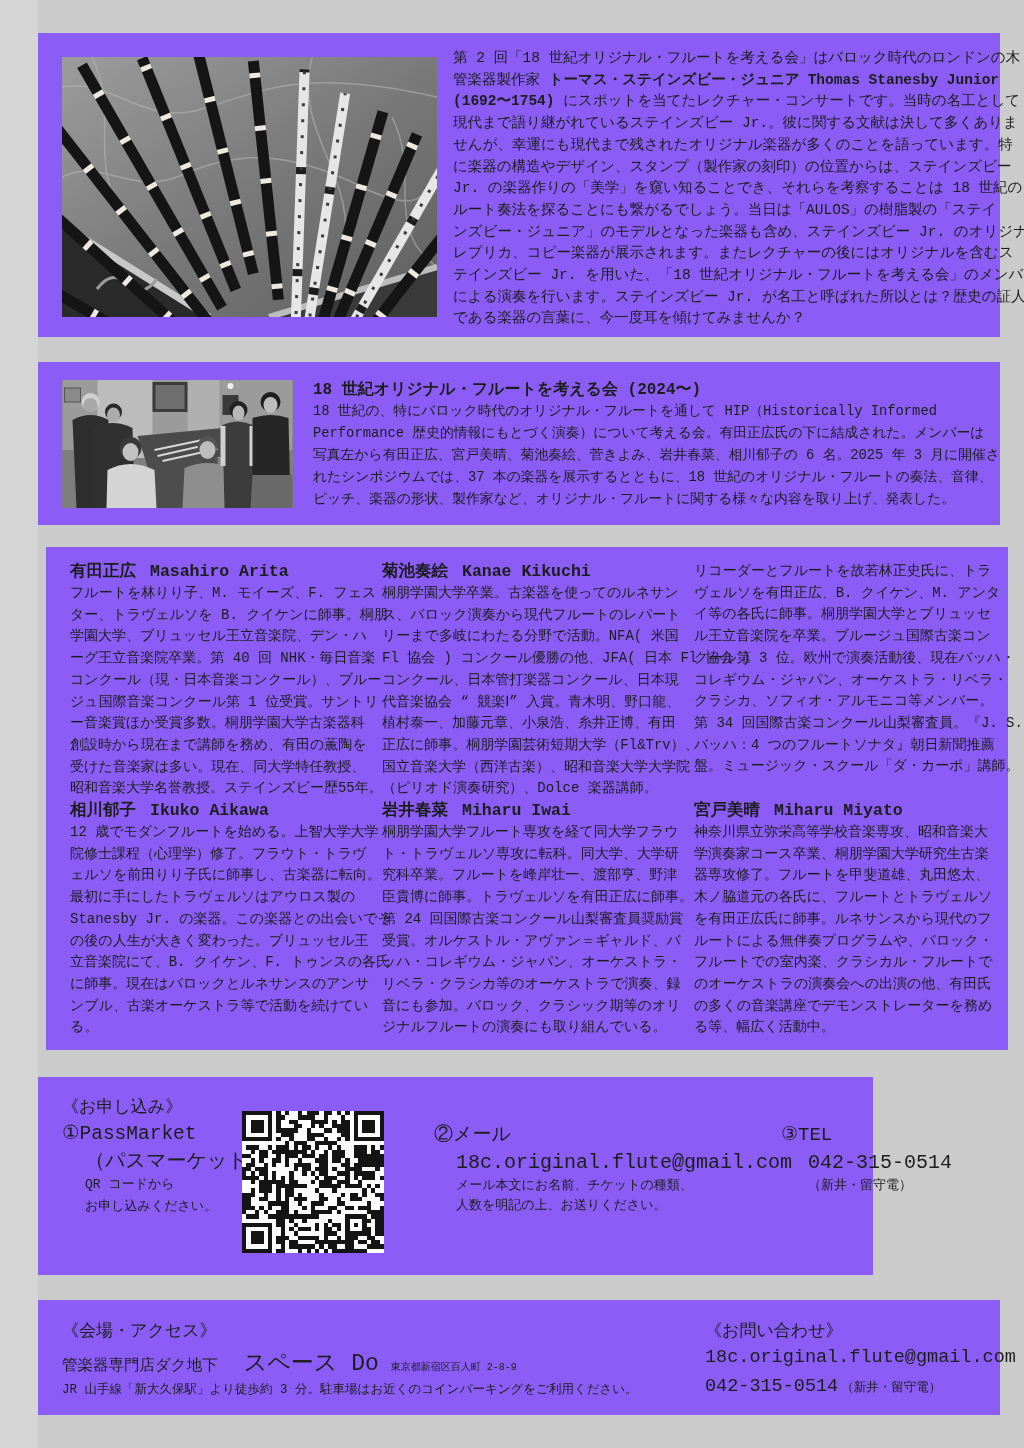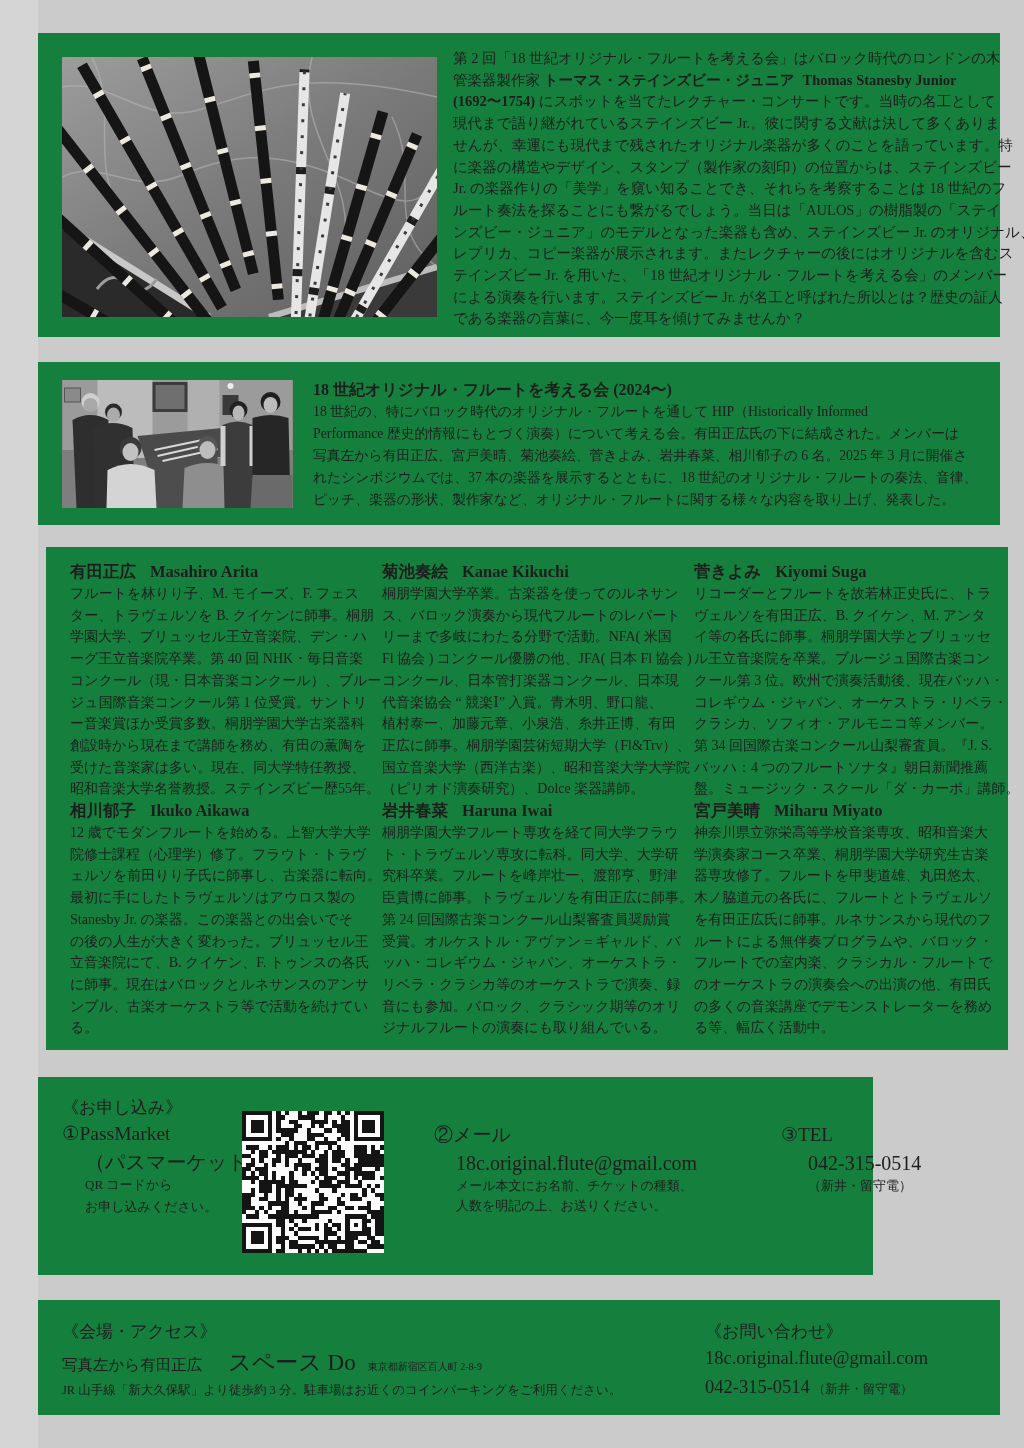--- a/index.html
+++ b/index.html
@@ -1,20 +1,20 @@
 <!DOCTYPE html>
 <html><head>
 <meta charset="utf-8">
 <style>
   *{box-sizing:border-box;}
   html,body{margin:0;padding:0;}
   body{width:1024px;height:1448px;position:relative;overflow:hidden;background:#cbcbcb;
        font-family:"Liberation Serif","DejaVu Serif",serif;color:#1d1d1d;}
   .strip-left{position:absolute;left:0;top:0;width:38px;height:1448px;background:#d5d5d5;}
-  .panel{position:absolute;background:#15803d;}
+  .panel{position:absolute;background:#8b5cf6;font-family:Liberation Mono, monospace;}
 
   
   #intro-panel{left:38px;top:33px;width:962px;height:304px;}
   #flutes-photo{position:absolute;left:24px;top:24px;width:375px;height:260px;overflow:hidden;background:#6e6e6e;}
   .intro-text{position:absolute;left:415px;top:15px;margin:0;width:545px;font-size:14.5px;line-height:21.7px;white-space:pre;}
   .intro-text strong{font-weight:bold;}
   .intro-text .maker-en{margin-left:8px;}
 
   
   #group-panel{left:38px;top:362px;width:962px;height:163px;}
@@ -251,21 +251,20 @@
 リーまで多岐にわたる分野で活動。NFA( 米国
 Fl 協会 ) コンクール優勝の他、JFA( 日本 Fl 協会 )
 コンクール、日本管打楽器コンクール、日本現
 代音楽協会 “ 競楽Ⅰ” 入賞。青木明、野口龍、
 植村泰一、加藤元章、小泉浩、糸井正博、有田
 正広に師事。桐朋学園芸術短期大学（Fl&amp;Trv）、
 国立音楽大学（西洋古楽）、昭和音楽大学大学院
 （ピリオド演奏研究）、Dolce 楽器講師。</p>
     </div>
     <div class="bio">
-      <div class="bio-name"><span>菅きよみ</span><span class="en">Kiyomi Suga</span></div>
       <p class="bio-text">リコーダーとフルートを故若林正史氏に、トラ
 ヴェルソを有田正広、B. クイケン、M. アンタ
 イ等の各氏に師事。桐朋学園大学とブリュッセ
 ル王立音楽院を卒業。ブルージュ国際古楽コン
 クール第 3 位。欧州で演奏活動後、現在バッハ・
 コレギウム・ジャパン、オーケストラ・リベラ・
 クラシカ、ソフィオ・アルモニコ等メンバー。
 第 34 回国際古楽コンクール山梨審査員。『J. S.
 バッハ：4 つのフルートソナタ』朝日新聞推薦
 盤。ミュージック・スクール「ダ・カーポ」講師。</p>
@@ -277,21 +276,21 @@
 ェルソを前田りり子氏に師事し、古楽器に転向。
 最初に手にしたトラヴェルソはアウロス製の
 Stanesby Jr. の楽器。この楽器との出会いでそ
 の後の人生が大きく変わった。ブリュッセル王
 立音楽院にて、B. クイケン、F. トゥンスの各氏
 に師事。現在はバロックとルネサンスのアンサ
 ンブル、古楽オーケストラ等で活動を続けてい
 る。</p>
     </div>
     <div class="bio">
-      <div class="bio-name"><span>岩井春菜</span><span class="en">Haruna Iwai</span></div>
+      <div class="bio-name"><span>岩井春菜</span><span class="en">Miharu Iwai</span></div>
       <p class="bio-text">桐朋学園大学フルート専攻を経て同大学フラウ
 ト・トラヴェルソ専攻に転科。同大学、大学研
 究科卒業。フルートを峰岸壮一、渡部亨、野津
 臣貴博に師事。トラヴェルソを有田正広に師事。
 第 24 回国際古楽コンクール山梨審査員奨励賞
 受賞。オルケストル・アヴァン＝ギャルド、バ
 ッハ・コレギウム・ジャパン、オーケストラ・
 リベラ・クラシカ等のオーケストラで演奏、録
 音にも参加。バロック、クラシック期等のオリ
 ジナルフルートの演奏にも取り組んでいる。</p>
@@ -336,21 +335,21 @@
     <div class="col-label">③TEL</div>
     <div class="col-value">042-315-0514</div>
     <div class="small-note">（新井・留守電）</div>
   </div>
 </section>
 
 <section class="panel" id="venue-panel">
   <div class="venue-inner">
     <div class="apply-heading">《会場・アクセス》</div>
     <div class="venue-line">
-      <span class="venue-store">写真左から有田正広</span>
+      <span class="venue-store">管楽器専門店ダク地下</span>
       <span class="venue-name">スペース Do</span>
       <span class="venue-address">東京都新宿区百人町 2-8-9</span>
     </div>
     <div class="venue-access">JR 山手線「新大久保駅」より徒歩約 3 分。駐車場はお近くのコインパーキングをご利用ください。</div>
   </div>
 </section>
 
 <section class="panel" id="inquiry-panel">
   <div class="inq-inner">
     <div class="apply-heading">《お問い合わせ》</div>

